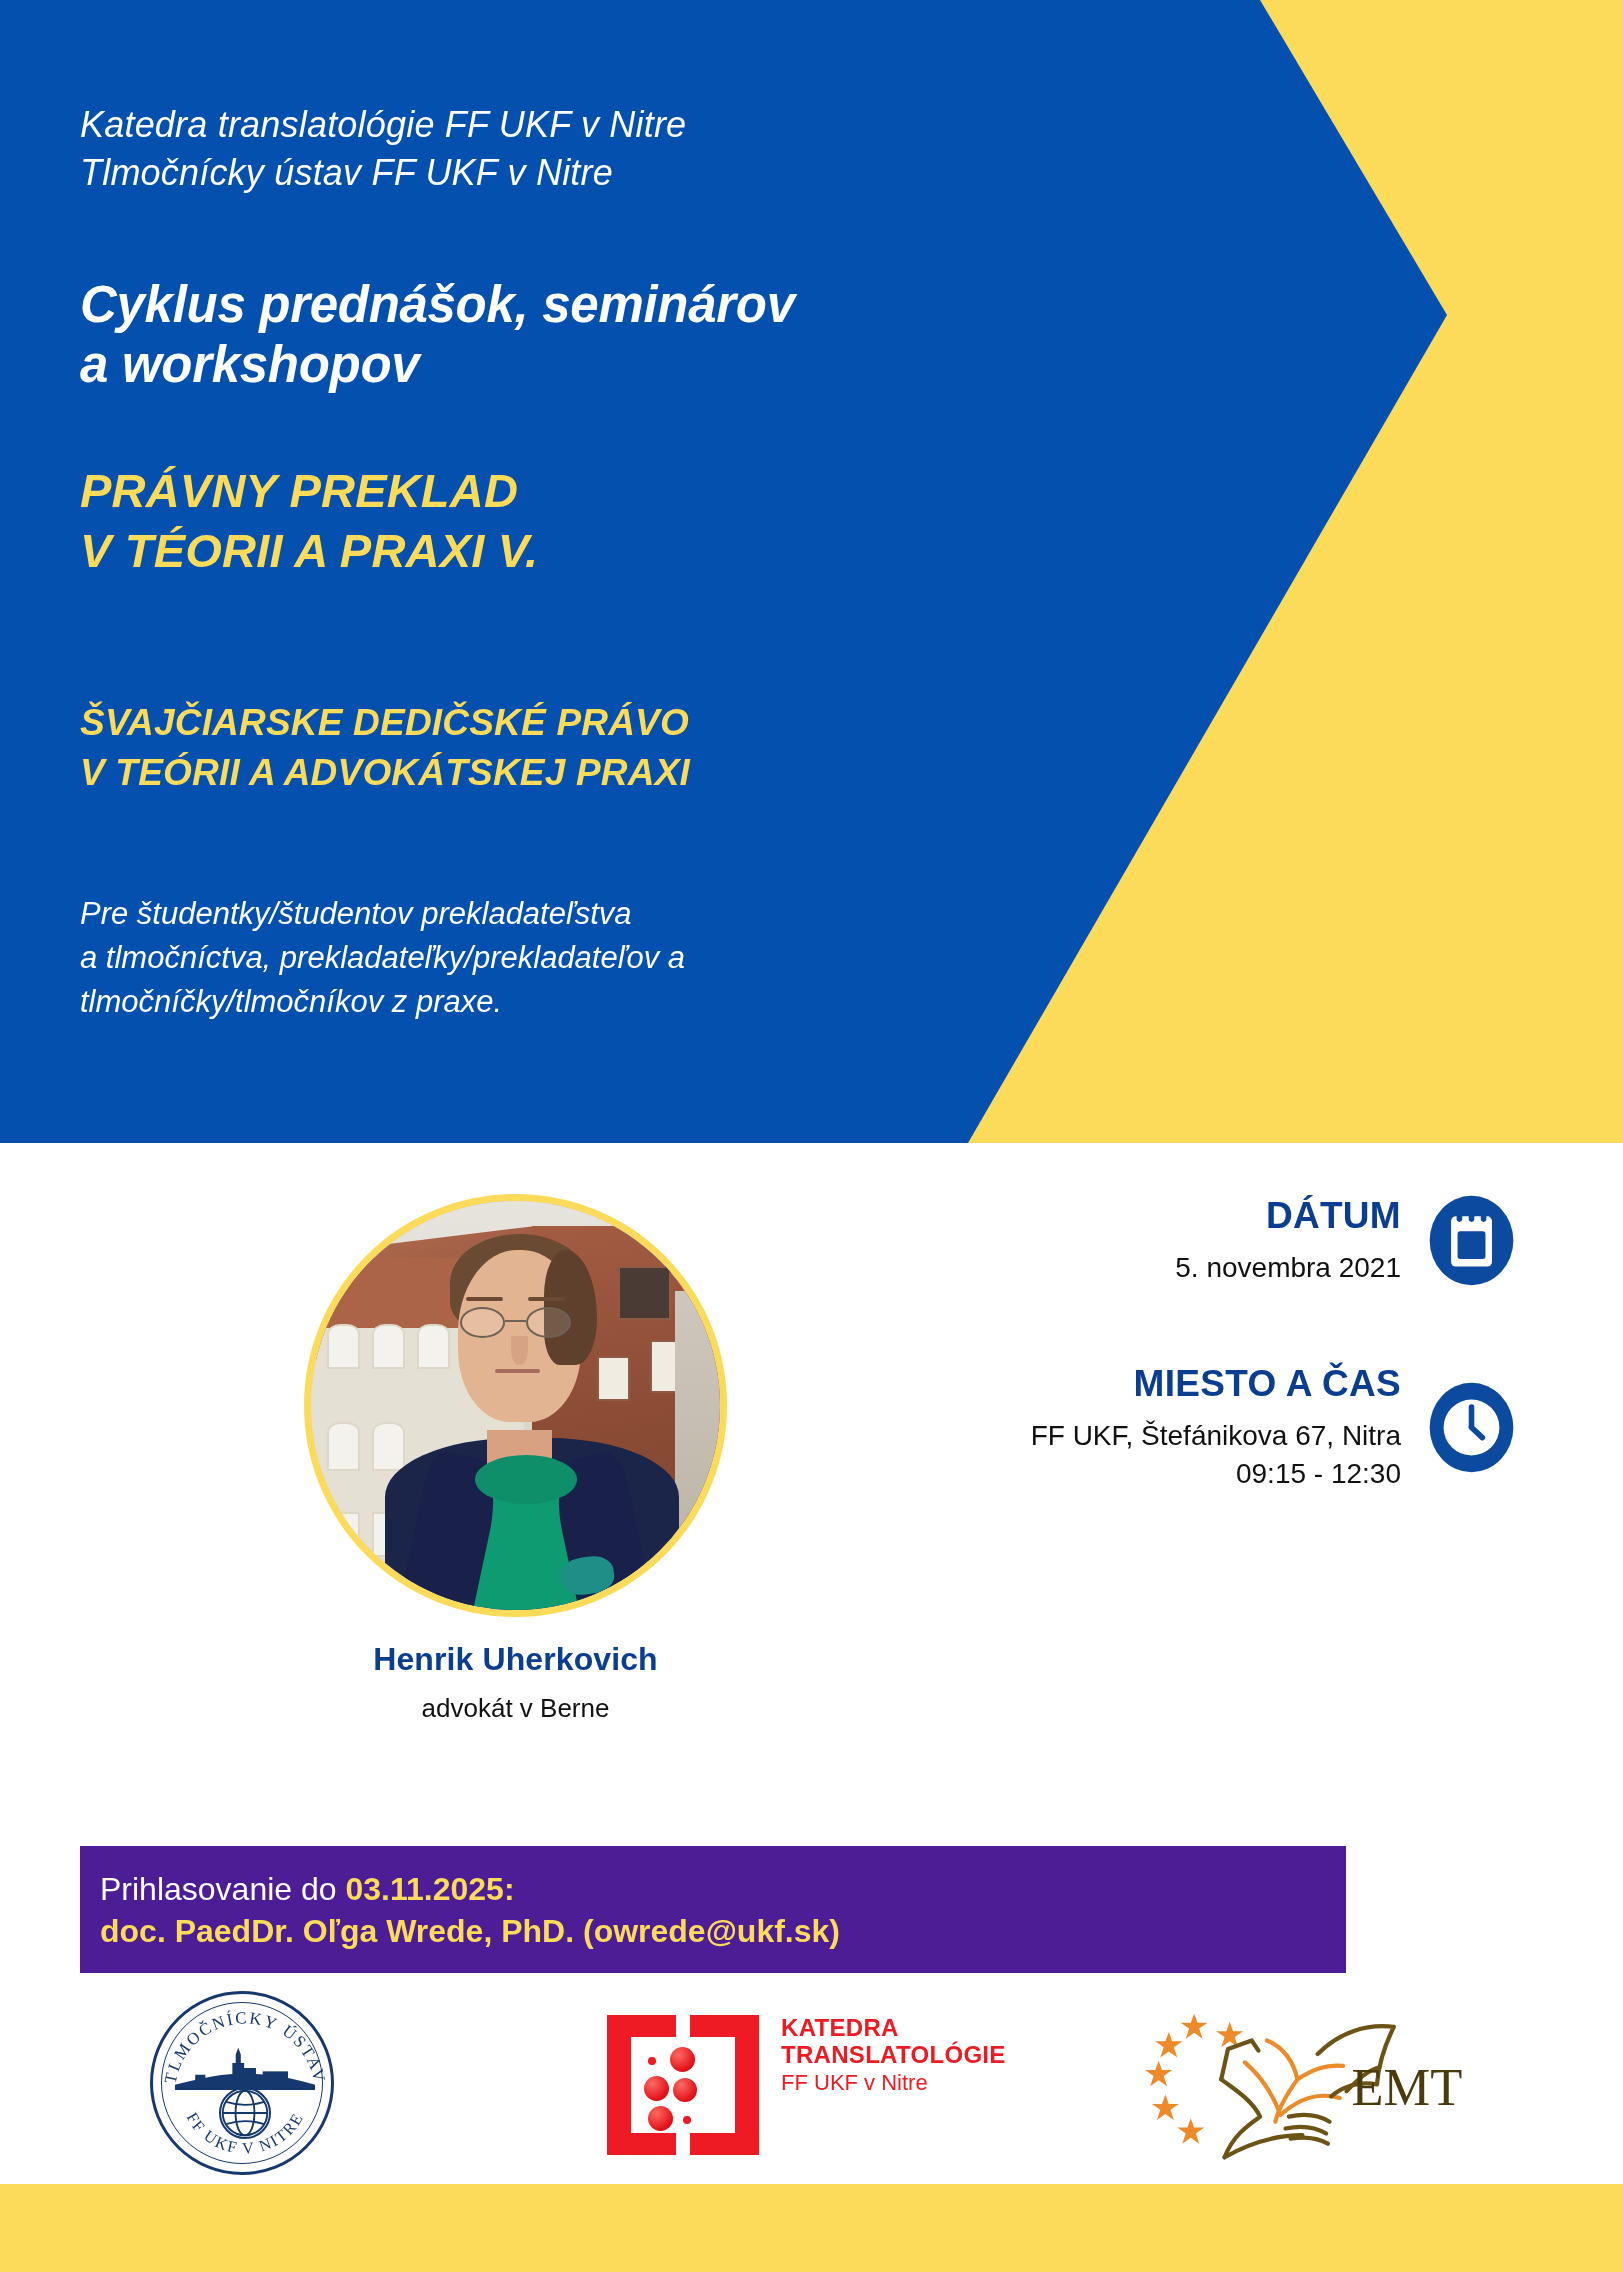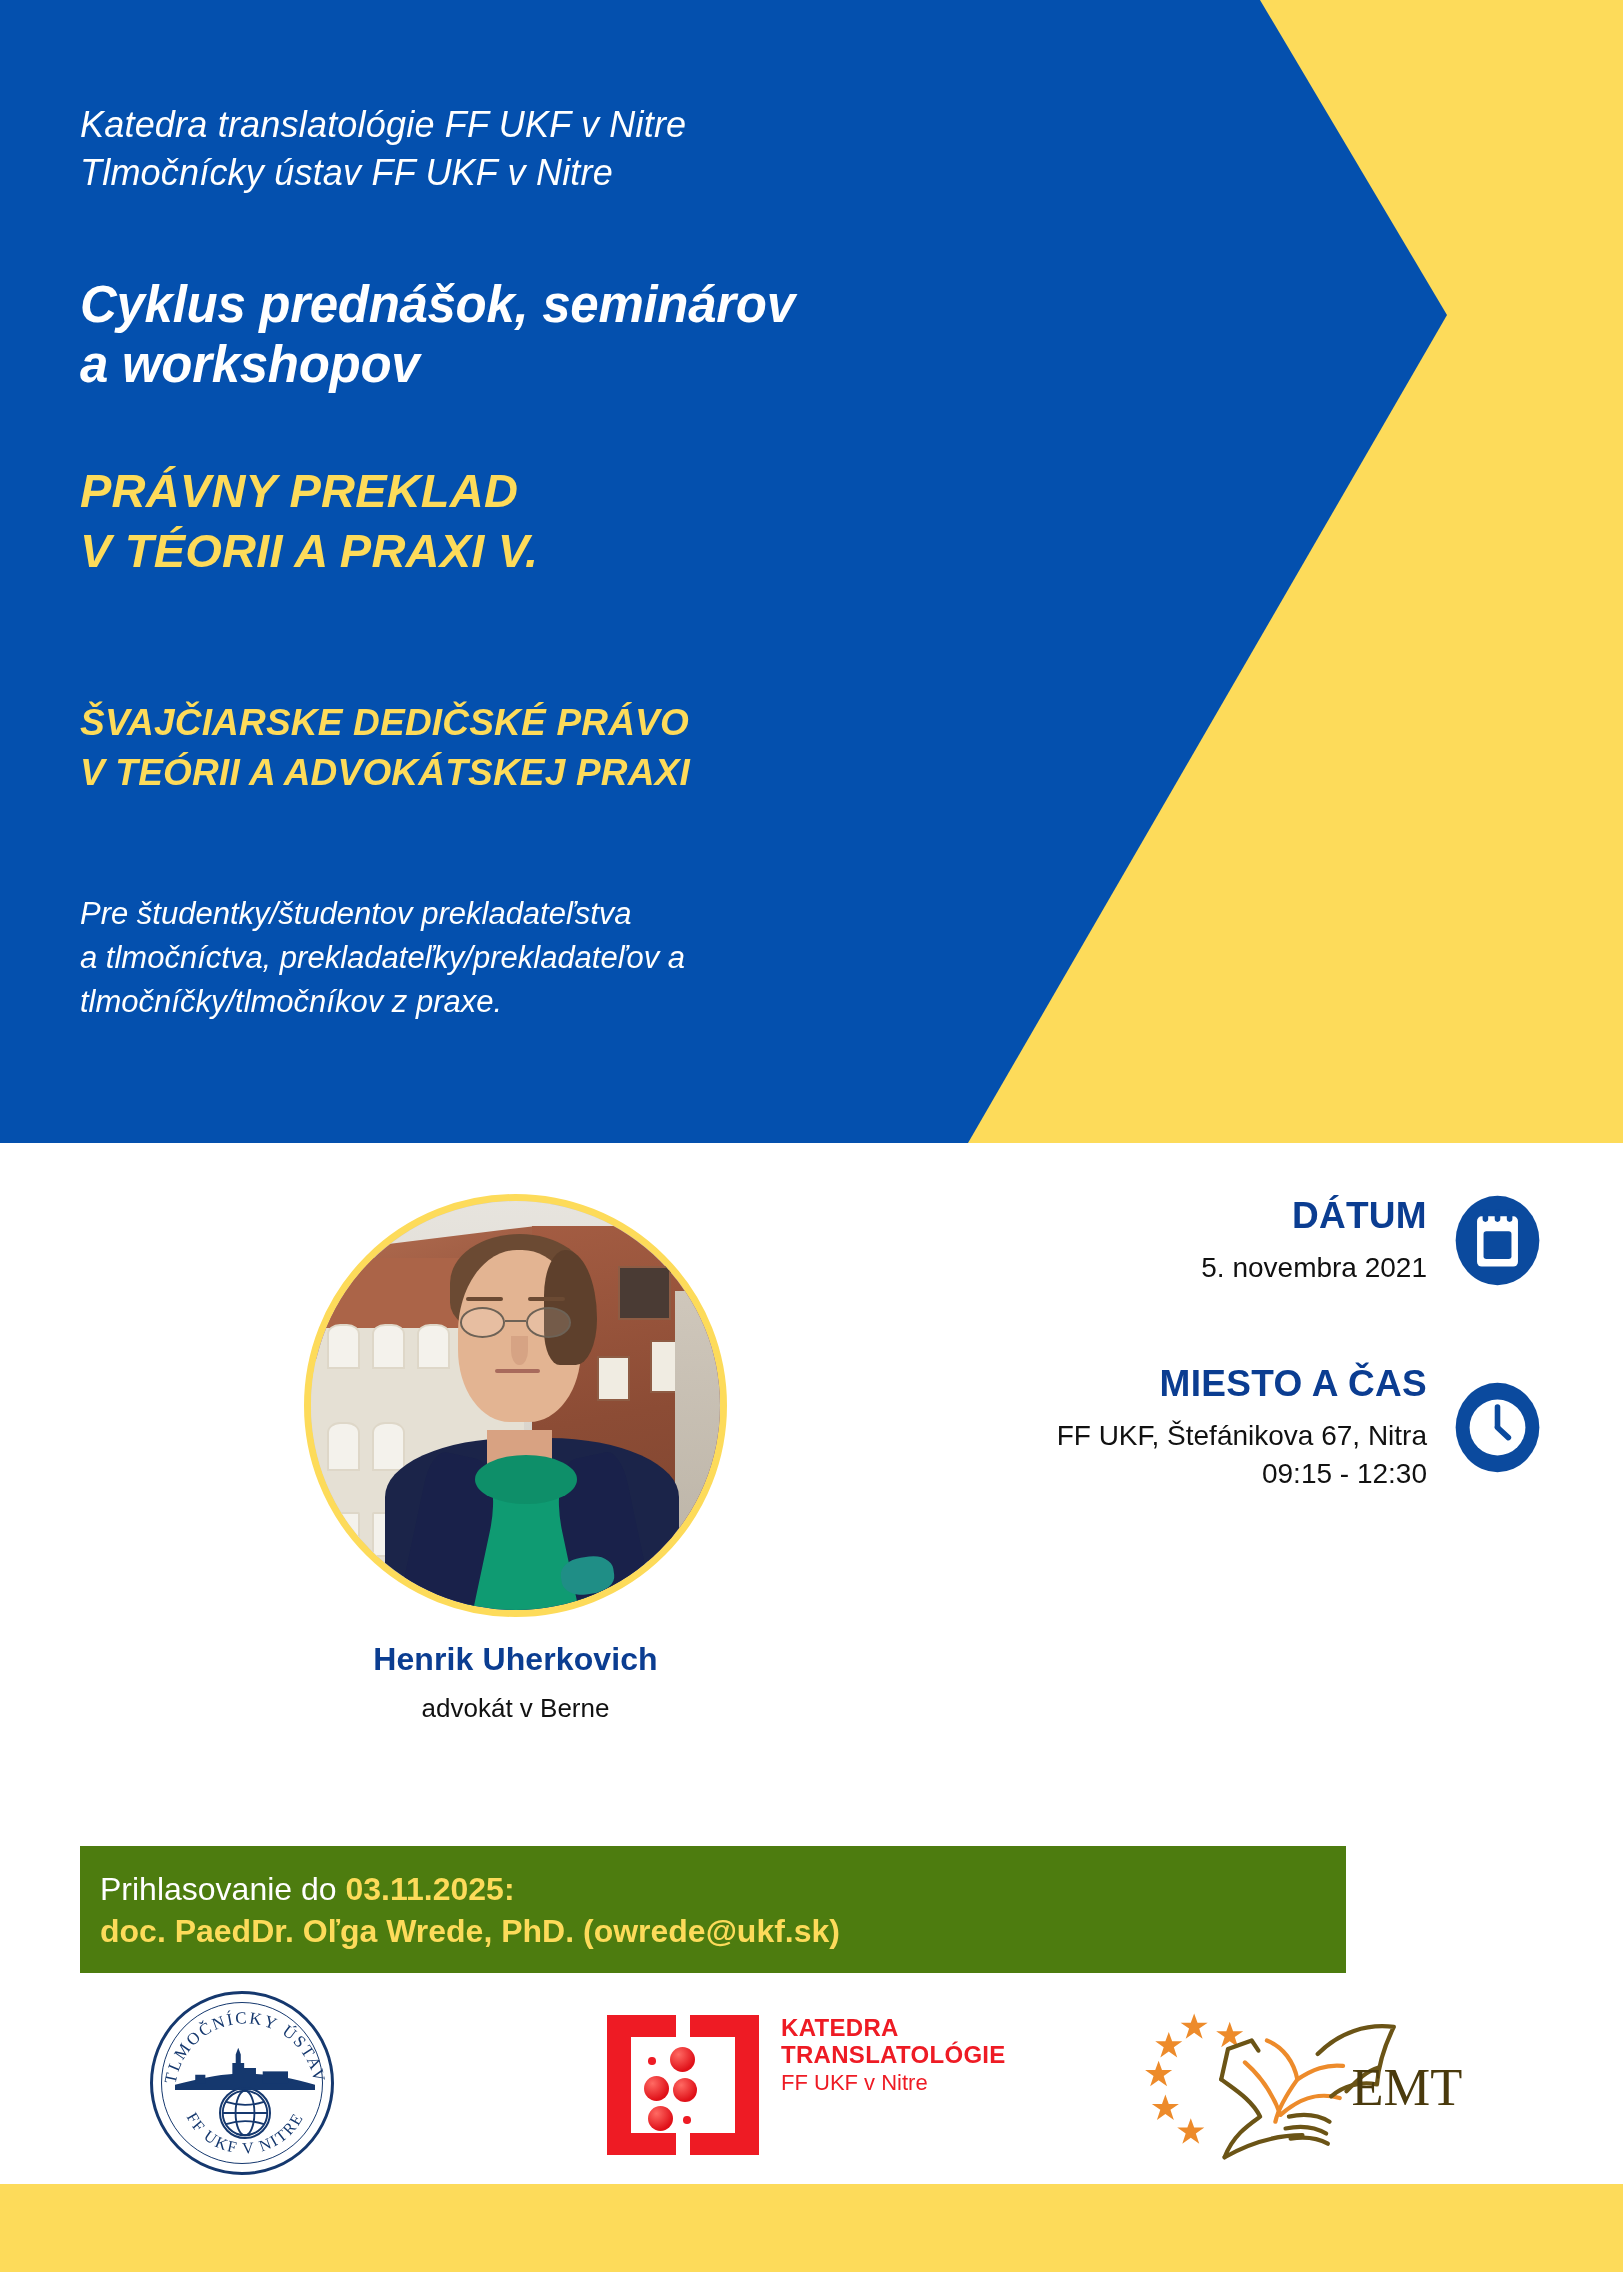--- a/index.html
+++ b/index.html
@@ -168,42 +168,42 @@
   #speaker-name{
     margin-top:24px; font-size:32px; font-weight:800; color:#0b3d91;
     letter-spacing:0.1px;
   }
   #speaker-role{
     margin-top:15px; font-size:26px; font-weight:400; color:#111;
   }
 
   
   #info-block{
-    position:absolute; right:79px; top:51px; width:676px;
+    position:absolute; right:105px; top:51px; width:676px;
   }
   .info-row{
     display:flex; align-items:center; justify-content:flex-end; gap:24px;
   }
   .info-row + .info-row{ margin-top:76px; }
   .info-text{ text-align:right; }
   .info-label{
     font-size:37px; font-weight:800; color:#0b3d91; letter-spacing:0.3px;
   }
   .info-value{
     margin-top:12px; font-size:28px; font-weight:400; color:#111; line-height:1.35;
   }
   .info-icon{
     flex:0 0 auto; width:93px; height:93px;
   }
   .info-icon svg{ width:93px; height:93px; display:block; }
 
   
   #reg-bar{
     position:absolute; left:80px; top:1846px; width:1266px; height:127px;
-    background:#4d7c0f; color:#ffffff;
+    background:#4c1d95; color:#ffffff;
     padding:22px 0 0 20px;
   }
   .reg-line{ font-size:32px; line-height:1.32; font-weight:700; }
   .reg-line .plain{ font-weight:400; color:#ffffff; }
   .reg-hl{ color:#fddb5a; font-weight:800; }
   #reg-line2{ color:#fddb5a; font-weight:800; }
 
   
   #logo-row{
     position:absolute; left:0; top:1991px; width:1623px; height:190px;

